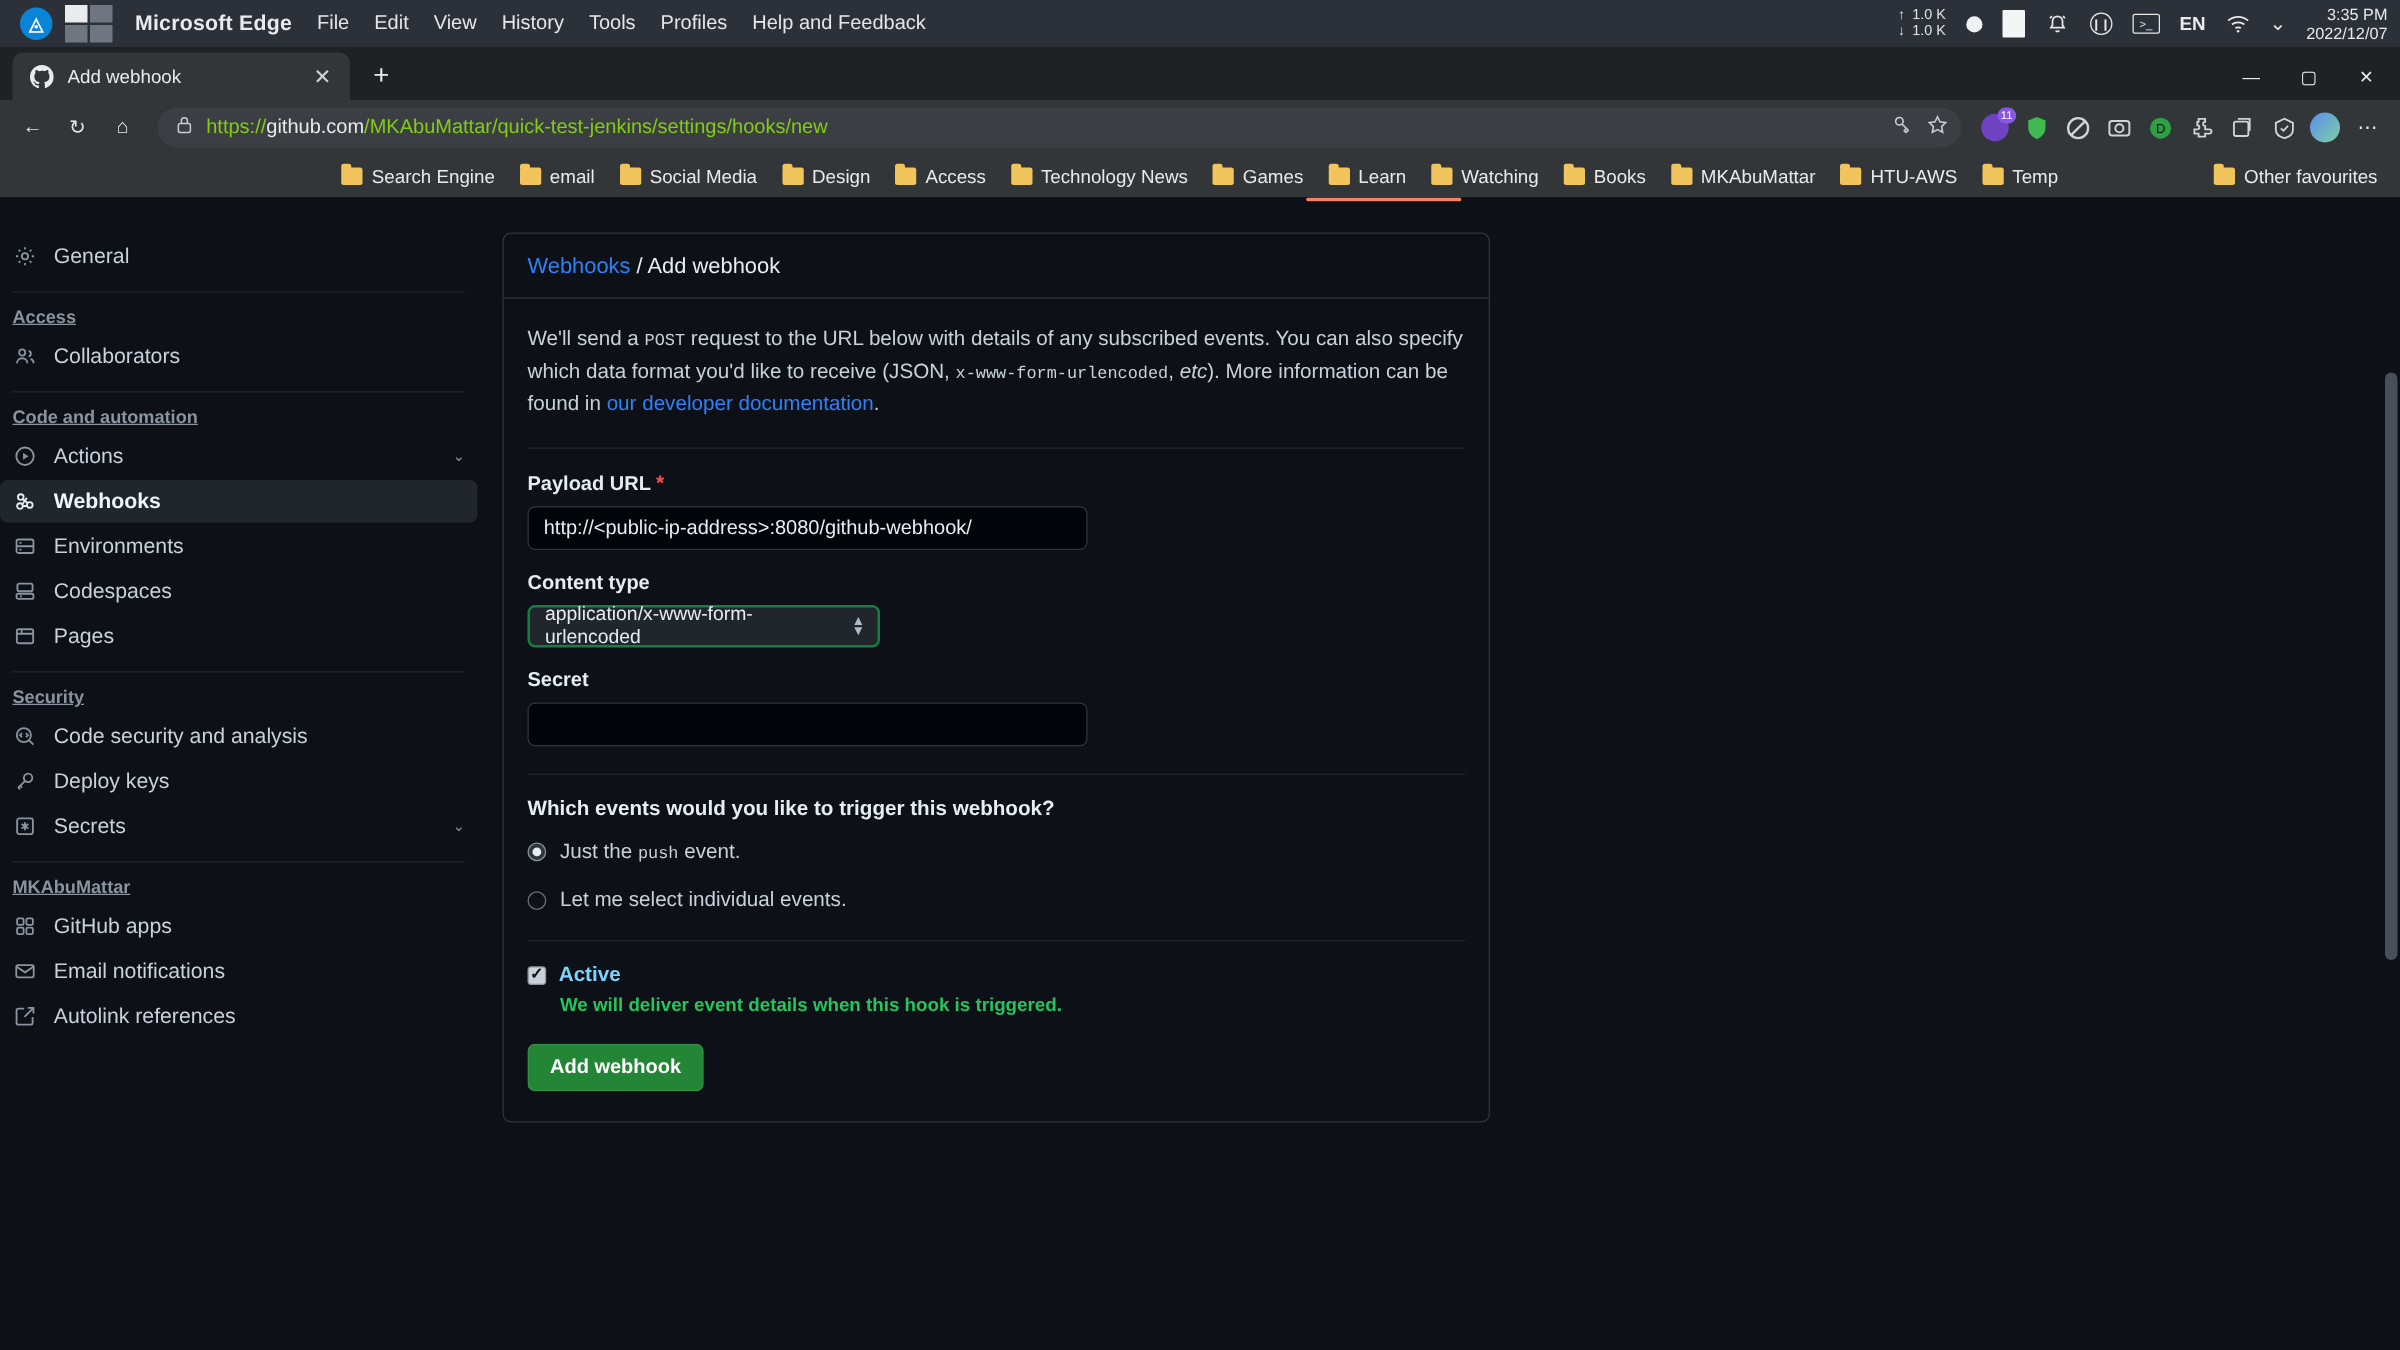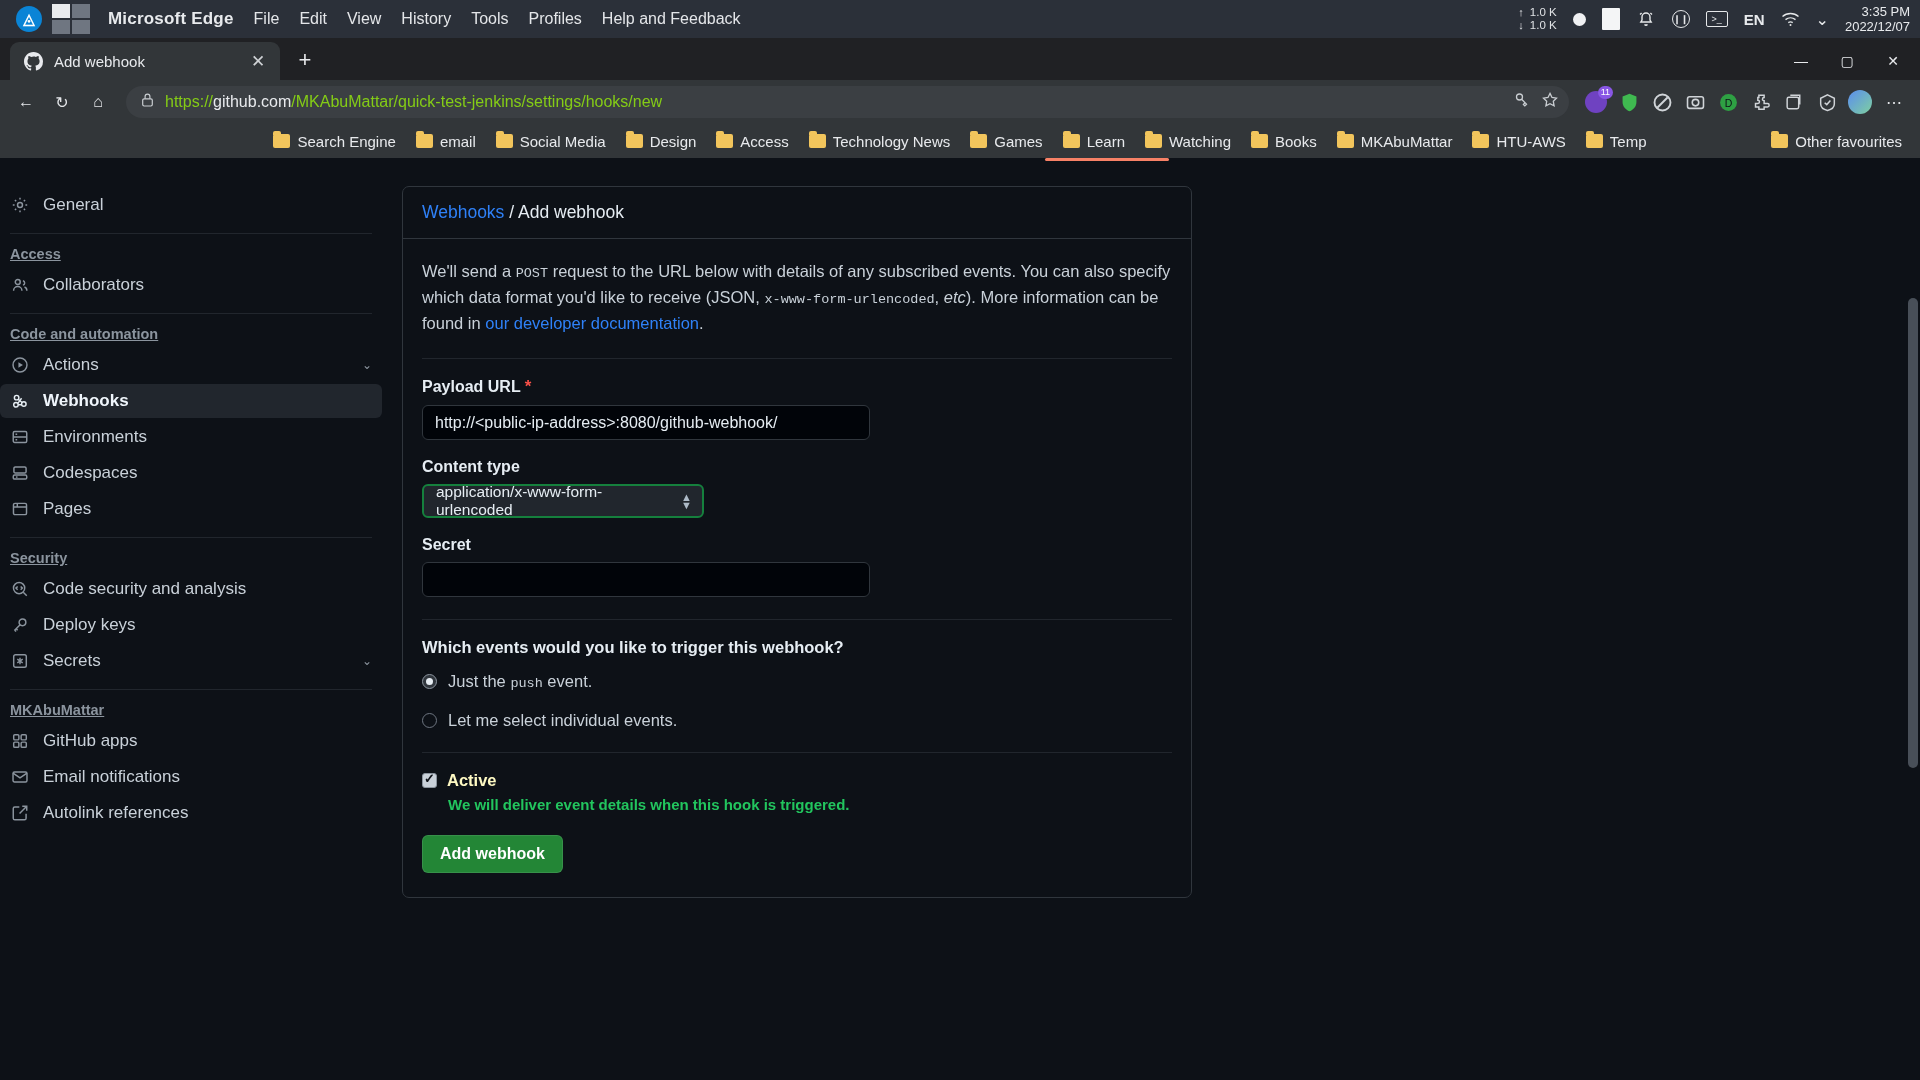--- a/index.html
+++ b/index.html
@@ -125,21 +125,21 @@
     color:#e6edf3; font-size: 15.5px; padding: 0 28px 0 12px;
     display:flex; align-items:center; position: relative;
   }
   .sel-arrows { position:absolute; right:10px; font-size:11px; line-height:8px; color:#adbac7; display:flex; flex-direction:column; }
   .blk { margin-bottom: 18px; }
   .q-title { font-size:16.5px; font-weight:bold; color:#e6edf3; margin-bottom: 15px; }
   .radio-row { display:flex; align-items:center; gap:11px; margin-bottom: 20px; color:#c9d1d9; font-size:16.5px; }
   .radio { width:15px; height:15px; border-radius:50%; border:1px solid #6e7681; background:#0d1117; flex:none; position:relative; }
   .radio.on { border-color:#8b949e; background:#30363d; }
   .radio.on:after { content:""; position:absolute; inset:3px; border-radius:50%; background:#e6edf3; }
-  .check-row { display:flex; align-items:center; gap:10px; font-size:16.5px; font-weight:bold; color:#fef9c3; }
+  .check-row { display:flex; align-items:center; gap:10px; font-size:16.5px; font-weight:bold; color:#7dd3fc; }
   .cbox { width:15px; height:15px; border-radius:3px; background:#c9d1d9; border:1px solid #8b949e; flex:none; position:relative; }
   .cbox:after { content:"✓"; position:absolute; left:1px; top:-3px; font-size:13px; color:#0d1117; }
   .hint { color:#22c55e; font-size:15px; margin: 6px 0 0 26px; font-weight: bold; }
   .btn-primary {
     background:#238636; color:#fff; border:1px solid rgba(240,246,252,.1);
     border-radius:6px; padding: 9px 17px; font-size:16px; font-weight:bold;
     display:inline-block;
   }
 
   

